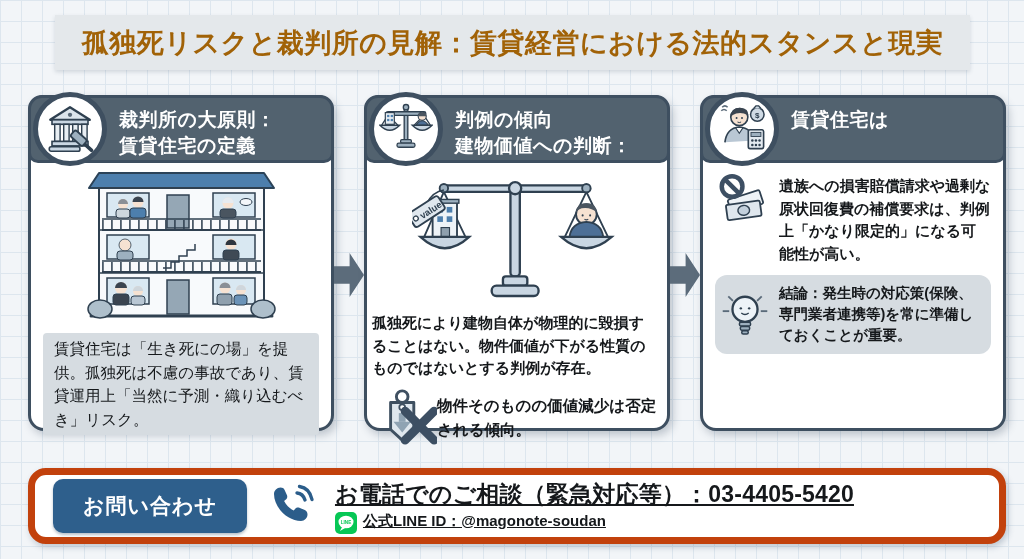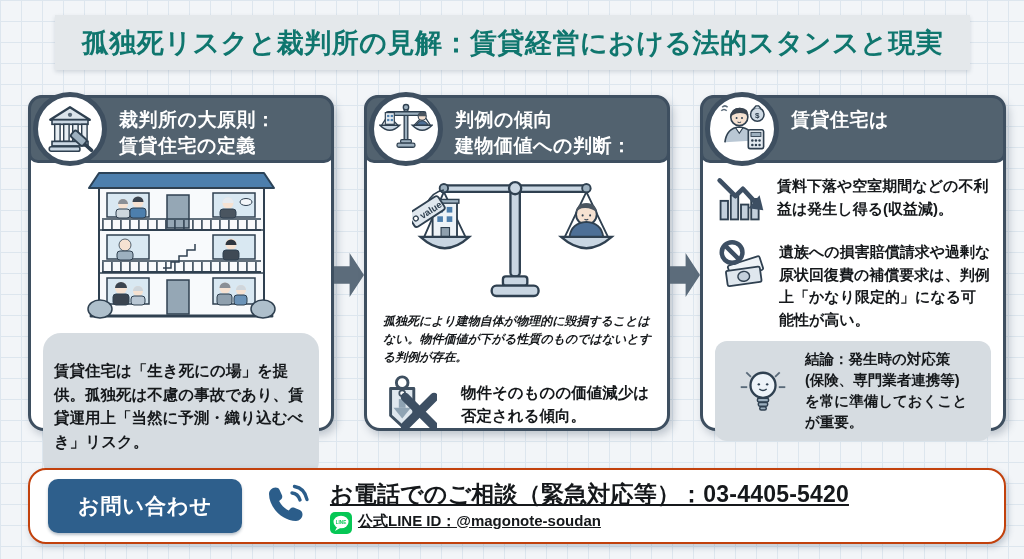--- a/index.html
+++ b/index.html
@@ -14,21 +14,21 @@
     color:#15181b;
   }
   .page{ position:relative; width:1024px; height:559px; }
 
   
   .title-bar{
     position:absolute; left:55px; top:15px; width:915px; height:55px;
     background:#e4e8eb; display:flex; align-items:center; justify-content:center;
     box-shadow:0 2px 4px rgba(60,80,100,.18);
   }
-  .title-bar h1{ font-size:27px; font-weight:800; letter-spacing:.5px; color:#0f766e; white-space:nowrap; }
+  .title-bar h1{ font-size:27px; font-weight:800; letter-spacing:.5px; color:#a16207; white-space:nowrap; }
 
   
   .cards-row{
     position:absolute; left:28px; top:95px; width:978px; height:360px;
     display:flex; justify-content:space-between;
   }
   .card{
     position:relative; width:306px; height:336px; background:#fff;
     border:3px solid #3e4f60; border-radius:16px;
     box-shadow:3px 4px 8px rgba(50,70,90,.28);
@@ -47,44 +47,44 @@
     color:#fff; font-size:19px; font-weight:700; line-height:1.38; letter-spacing:.5px;
   }
   .arrow{
     width:30px; height:44px; align-self:center; background:#5c6c7b;
     clip-path:polygon(0 30%,52% 30%,52% 0,100% 50%,52% 100%,52% 70%,0 70%);
   }
 
   
   .building-wrap{ display:flex; justify-content:center; margin-top:5px; }
   .note-box{
-    margin:7px 12px 0 12px; background:#d6dce1; border-radius:18px;
-    padding:26px 11px; font-size:15.5px; font-weight:700; line-height:1.52;
+    margin:7px 12px 0 12px; background:#d6dce1; border-radius:4px;
+    padding:4px 11px; font-size:15.5px; font-weight:400; line-height:1.52;
   }
 
   
   .scale-wrap{ display:flex; justify-content:center; margin-top:2px; }
-  .card2-body{ margin:5px 13px 0 16px; font-size:12px; font-weight:700; line-height:1.5;font-style:italic; }
-  .point-row{ display:flex; align-items:center; gap:24px; margin:7px 10px 0 12px; }
+  .card2-body{ margin:5px 13px 0 5px; font-size:15px; font-weight:700; line-height:1.5; }
+  .point-row{ display:flex; align-items:center; gap:0; margin:7px 10px 0 12px; }
   .point-row .txt{ font-size:15.5px; font-weight:700; line-height:1.5; }
 
   
   .c3-item{ display:flex; align-items:flex-start; gap:10px; margin:10px 12px 0 12px; }
   .c3-item .txt{ font-size:15px; font-weight:700; line-height:1.5; padding-top:2px; }
   .c3-item .ic{ flex:0 0 auto; }
   .conclusion-box{
-    display:flex; align-items:center; gap:16px; margin:10px 12px 0 12px;
-    background:#d6dce1; border-radius:12px; padding:8px 22px;
+    display:flex; align-items:center; gap:8px; margin:10px 12px 0 12px;
+    background:#d6dce1; border-radius:12px; padding:8px 4px;
   }
   .conclusion-box .txt{ font-size:14.5px; font-weight:700; line-height:1.45; }
 
   
   .footer-bar{
     position:absolute; left:28px; top:468px; width:978px; height:76px;
-    background:#fff; border:2px solid #c2410c; border-radius:18px;
+    background:#fff; border:7px solid #c2410c; border-radius:18px;
     box-shadow:2px 3px 6px rgba(30,60,90,.25);
     display:flex; align-items:center; padding:4px 18px; gap:20px;
   }
   .contact-btn{
     background:#2e5f8c; color:#fff; border:none; border-radius:10px;
     font-family:inherit; font-size:21px; font-weight:700; letter-spacing:1px;
     padding:13px 30px; cursor:pointer; box-shadow:0 2px 3px rgba(20,50,80,.3);
   }
   .footer-text{ display:flex; flex-direction:column; justify-content:center;text-decoration:underline; }
   .phone-line{ font-size:23px; font-weight:800; letter-spacing:.2px; white-space:nowrap; }
@@ -311,33 +311,20 @@
             <circle cx="41.5" cy="50" r="1.4" fill="#2f4050"></circle>
               <circle cx="45.5" cy="50" r="1.4" fill="#2f4050"></circle>
               <circle cx="49.5" cy="50" r="1.4" fill="#2f4050"></circle>
           </svg>
         </span>
       </div>
       <div class="card-title">
         <div>賃貸住宅は</div>
       </div>
 
-      <div class="c3-item">
-        <span class="ic">
-          <svg width="52" height="52" viewBox="0 0 56 56">
-            <rect x="6" y="30" width="8" height="20" fill="#c3d0dc" stroke="#2f4050" stroke-width="2"></rect>
-            <rect x="17" y="24" width="8" height="26" fill="#c3d0dc" stroke="#2f4050" stroke-width="2"></rect>
-            <rect x="28" y="34" width="8" height="16" fill="#c3d0dc" stroke="#2f4050" stroke-width="2"></rect>
-            <rect x="39" y="28" width="8" height="22" fill="#c3d0dc" stroke="#2f4050" stroke-width="2"></rect>
-            <polyline points="5,8 22,25 30,17 42,30" fill="none" stroke="#3d4f63" stroke-width="5" stroke-linecap="round" stroke-linejoin="round"></polyline>
-            <polygon points="48,24 52,40 36,38" fill="#3d4f63"></polygon>
-          </svg>
-        </span>
-        <span class="txt">賃料下落や空室期間などの不利益は発生し得る(収益減)。</span>
-      </div>
 
       <div class="c3-item">
         <span class="ic">
           <svg width="54" height="54" viewBox="0 0 60 60">
             <g transform="rotate(-18 34 34)">
               <rect x="16" y="24" width="37" height="16" rx="2" fill="#eef3f7" stroke="#2f4050" stroke-width="2"></rect>
             </g>
             <g transform="rotate(-8 32 42)">
               <rect x="13" y="33" width="38" height="17" rx="2" fill="#dfe7ee" stroke="#2f4050" stroke-width="2"></rect>
               <ellipse cx="32" cy="41.5" rx="6.5" ry="5.5" fill="#c3d0dc" stroke="#2f4050" stroke-width="1.6"></ellipse>

